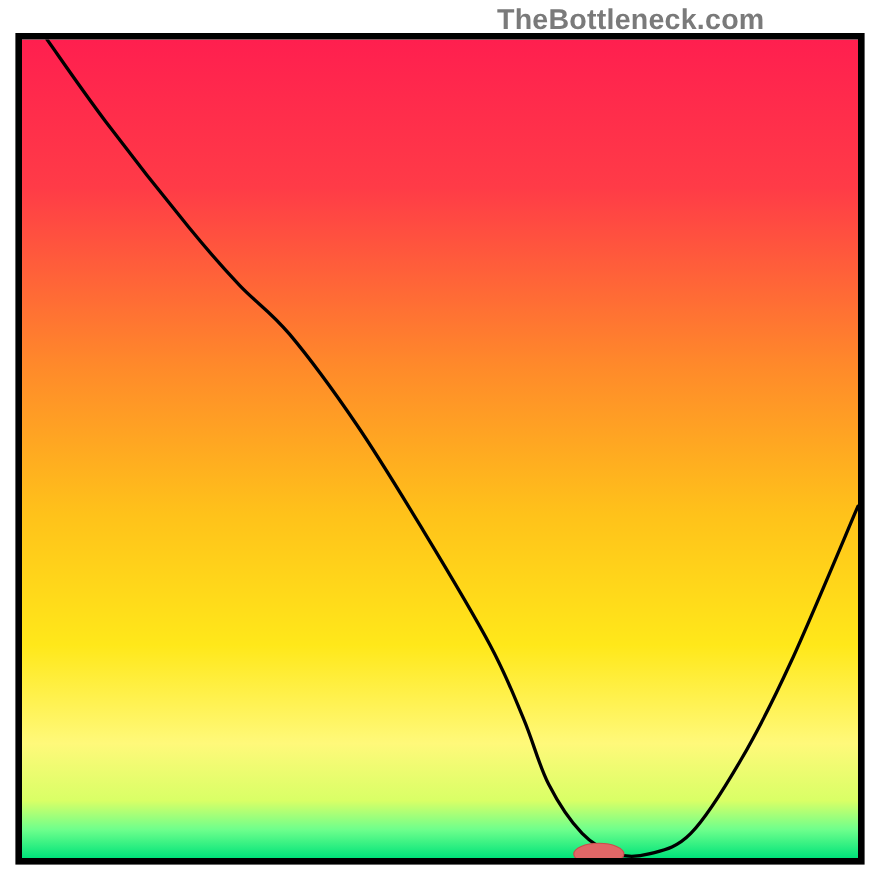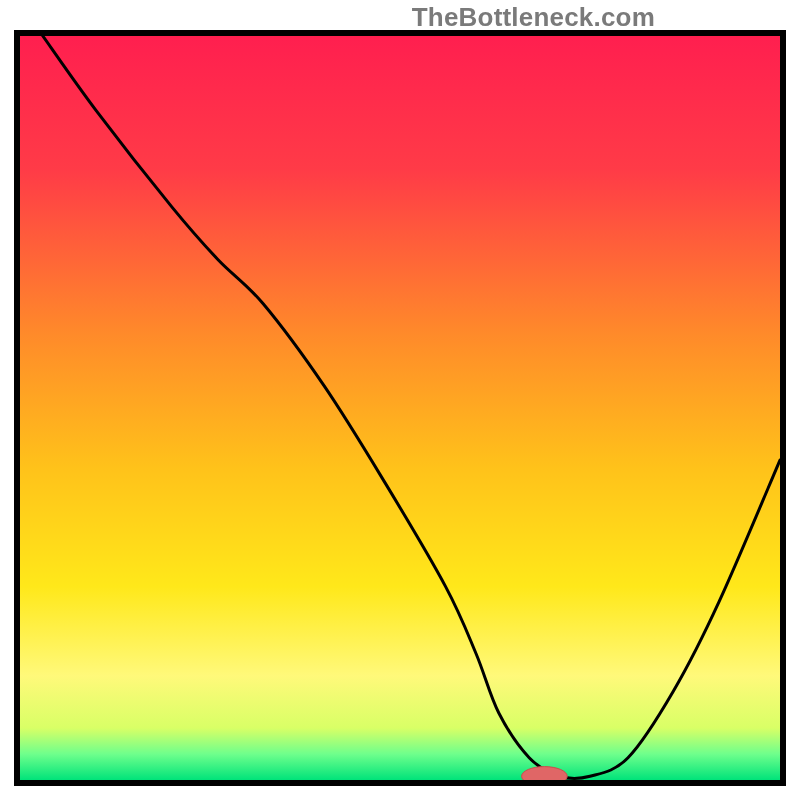--- a/index.html
+++ b/index.html
@@ -8,20 +8,21 @@
     width: 800px;
     height: 800px;
     background: #ffffff;
     font-family: Arial, Helvetica, sans-serif;
     overflow: hidden;
   }
   .stage {
     position: relative;
     width: 665px;
     height: 800px;
+    padding-left: 40px;
   }
   .watermark {
     position: absolute;
     top: 2px;
     right: 10px;
     font-size: 26px;
     font-weight: 600;
     color: #7a7a7a;
     letter-spacing: 0.2px;
     user-select: none;

